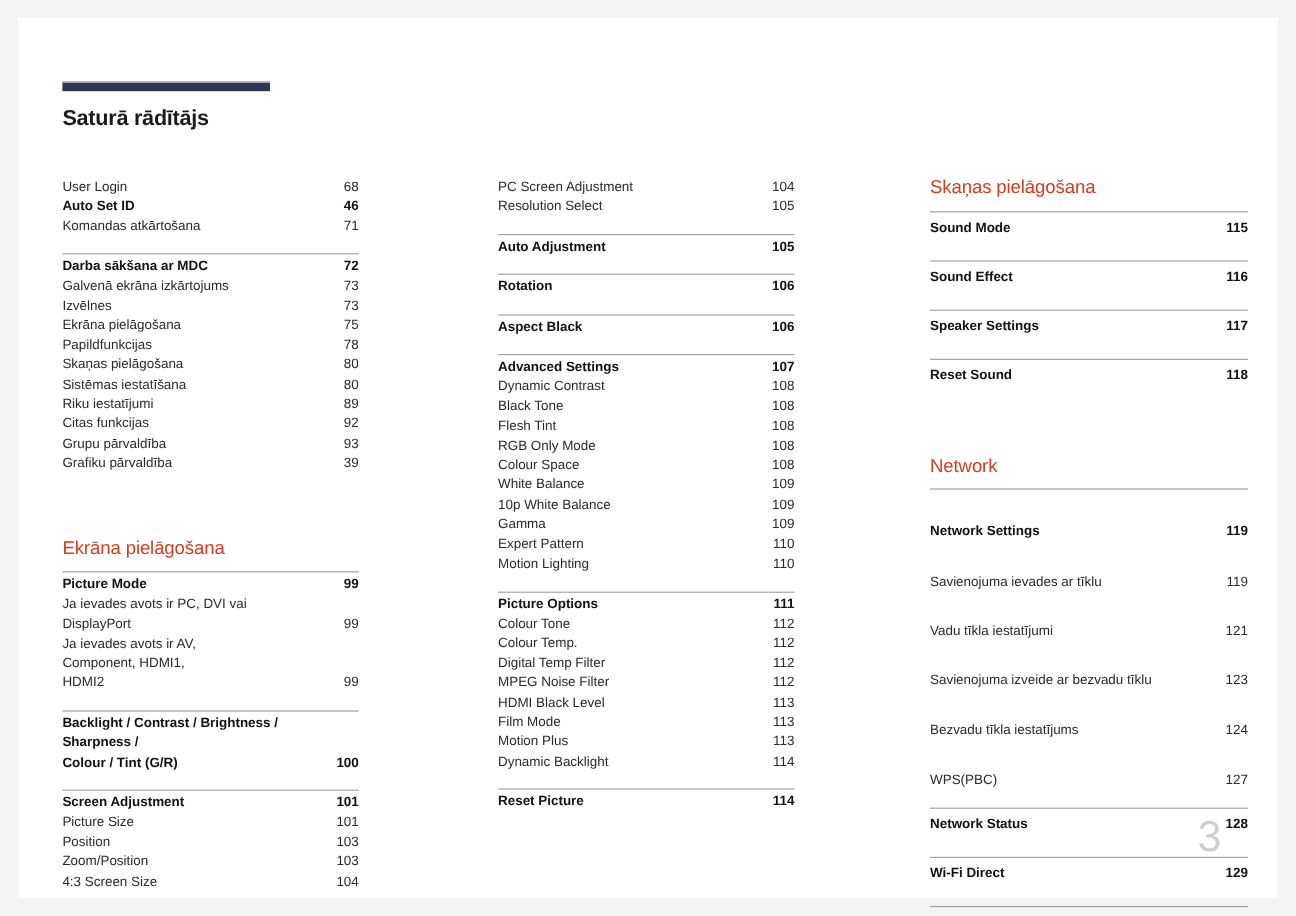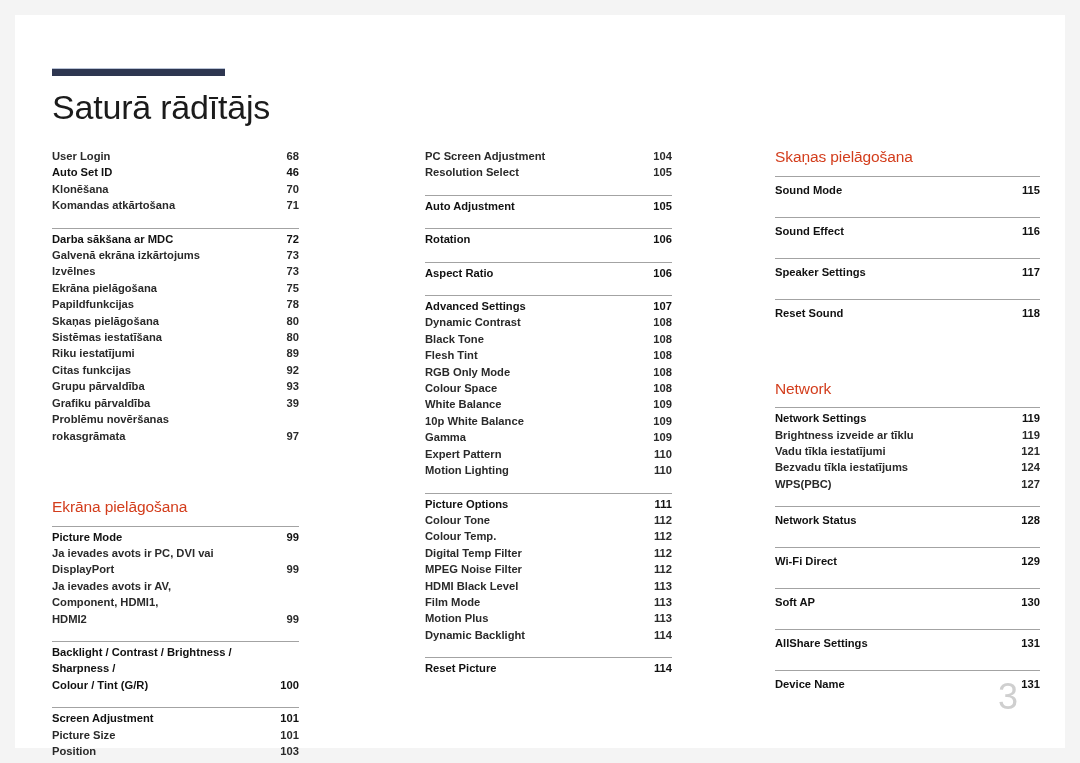--- a/index.html
+++ b/index.html
@@ -29,33 +29,33 @@
     width: 300px;
   }
   #title-rule {
     width: 173px;
     height: 7px;
     background: #2e3650;
     border-top: 1px solid #b9c3d6;
   }
   #doc-title {
     margin-top: 12px;
-    font-size: 34px;
-    font-weight: normal;
+    font-size: 18px;
+    font-weight: bold;
     color: #1b1b1b;
     letter-spacing: -0.2px;
     line-height: 1.15;
   }
   
   .column {
     position: absolute;
     top: 133px;
   }
   #col-1 { left: 37px;  width: 247px; }
-  #col-2 { left: 410px; width: 247px; }
+  #col-2 { left: 400px; width: 247px; }
   #col-3 { left: 760px; width: 265px; }
 
   .section-heading {
     color: #d33d1c;
     font-size: 15.5px;
     font-weight: normal;
     line-height: 1.2;
     margin: 0 0 9px 0;
     letter-spacing: -0.1px;
   }
@@ -88,29 +88,29 @@
     flex: 0 0 auto;
     text-align: right;
     min-width: 22px;
     align-self: flex-end;
   }
   .entry.lvl1 {
     font-weight: bold;
     color: #111111;
   }
   .entry.lvl2 {
-    font-weight: bold;
+    font-weight: normal;
     color: #2a2a2a;
     gap: 48px;
   }
   .entry.lvl1 .page { font-weight: bold; }
 
   
   #col-3 .group .entry { line-height: 17px; padding: 3px 0 4px 0; align-items: center; }
-  #col-3 .group.dense .entry { line-height: 16.4px; padding: 0; }
+  #col-3 .group.dense .entry { line-height: 16.4px; padding: 0; margin-top: 25px; }
 
   #page-number {
     position: absolute;
     right: 47px;
     bottom: 33px;
     font-size: 36px;
     color: #cfcfcf;
     font-weight: normal;
     line-height: 1;
   }
@@ -129,24 +129,20 @@
       <div class="group no-rule">
         <div class="entry lvl2">
           <span class="label">User Login</span>
           <span class="page">68</span>
         </div>
         <div class="entry lvl1">
           <span class="label">Auto Set ID</span>
           <span class="page">46</span>
         </div>
         <div class="entry lvl2">
-          <span class="label">Klonēšana</span>
-          <span class="page">70</span>
-        </div>
-        <div class="entry lvl2">
           <span class="label">Komandas atkārtošana</span>
           <span class="page">71</span>
         </div>
       </div>
       <div class="spacer-sm"></div>
       <div class="group">
         <div class="entry lvl1">
           <span class="label">Darba sākšana ar MDC</span>
           <span class="page">72</span>
         </div>
@@ -182,24 +178,20 @@
           <span class="label">Citas funkcijas</span>
           <span class="page">92</span>
         </div>
         <div class="entry lvl2">
           <span class="label">Grupu pārvaldība</span>
           <span class="page">93</span>
         </div>
         <div class="entry lvl2">
           <span class="label">Grafiku pārvaldība</span>
           <span class="page">39</span>
-        </div>
-        <div class="entry lvl2">
-          <span class="label">Problēmu novēršanas rokasgrāmata</span>
-          <span class="page">97</span>
         </div>
       </div>
       <div class="spacer-lg"></div>
       <div class="section-heading">Ekrāna pielāgošana</div>
       <div class="group">
         <div class="entry lvl1">
           <span class="label">Picture Mode</span>
           <span class="page">99</span>
         </div>
         <div class="entry lvl2">
@@ -265,21 +257,21 @@
       <div class="spacer-sm"></div>
       <div class="group">
         <div class="entry lvl1">
           <span class="label">Rotation</span>
           <span class="page">106</span>
         </div>
       </div>
       <div class="spacer-sm"></div>
       <div class="group">
         <div class="entry lvl1">
-          <span class="label">Aspect Ratio</span>
+          <span class="label">Aspect Black</span>
           <span class="page">106</span>
         </div>
       </div>
       <div class="spacer-sm"></div>
       <div class="group">
         <div class="entry lvl1">
           <span class="label">Advanced Settings</span>
           <span class="page">107</span>
         </div>
         <div class="entry lvl2">
@@ -400,28 +392,32 @@
         </div>
       </div>
       <div class="spacer-lg"></div>
       <div class="section-heading">Network</div>
       <div class="group dense">
         <div class="entry lvl1">
           <span class="label">Network Settings</span>
           <span class="page">119</span>
         </div>
         <div class="entry lvl2">
-          <span class="label">Brightness izveide ar tīklu</span>
+          <span class="label">Savienojuma ievades ar tīklu</span>
           <span class="page">119</span>
         </div>
         <div class="entry lvl2">
           <span class="label">Vadu tīkla iestatījumi</span>
           <span class="page">121</span>
         </div>
         <div class="entry lvl2">
+          <span class="label">Savienojuma izveide ar bezvadu tīklu</span>
+          <span class="page">123</span>
+        </div>
+        <div class="entry lvl2">
           <span class="label">Bezvadu tīkla iestatījums</span>
           <span class="page">124</span>
         </div>
         <div class="entry lvl2">
           <span class="label">WPS(PBC)</span>
           <span class="page">127</span>
         </div>
       </div>
       <div class="spacer-sm"></div>
       <div class="group">

